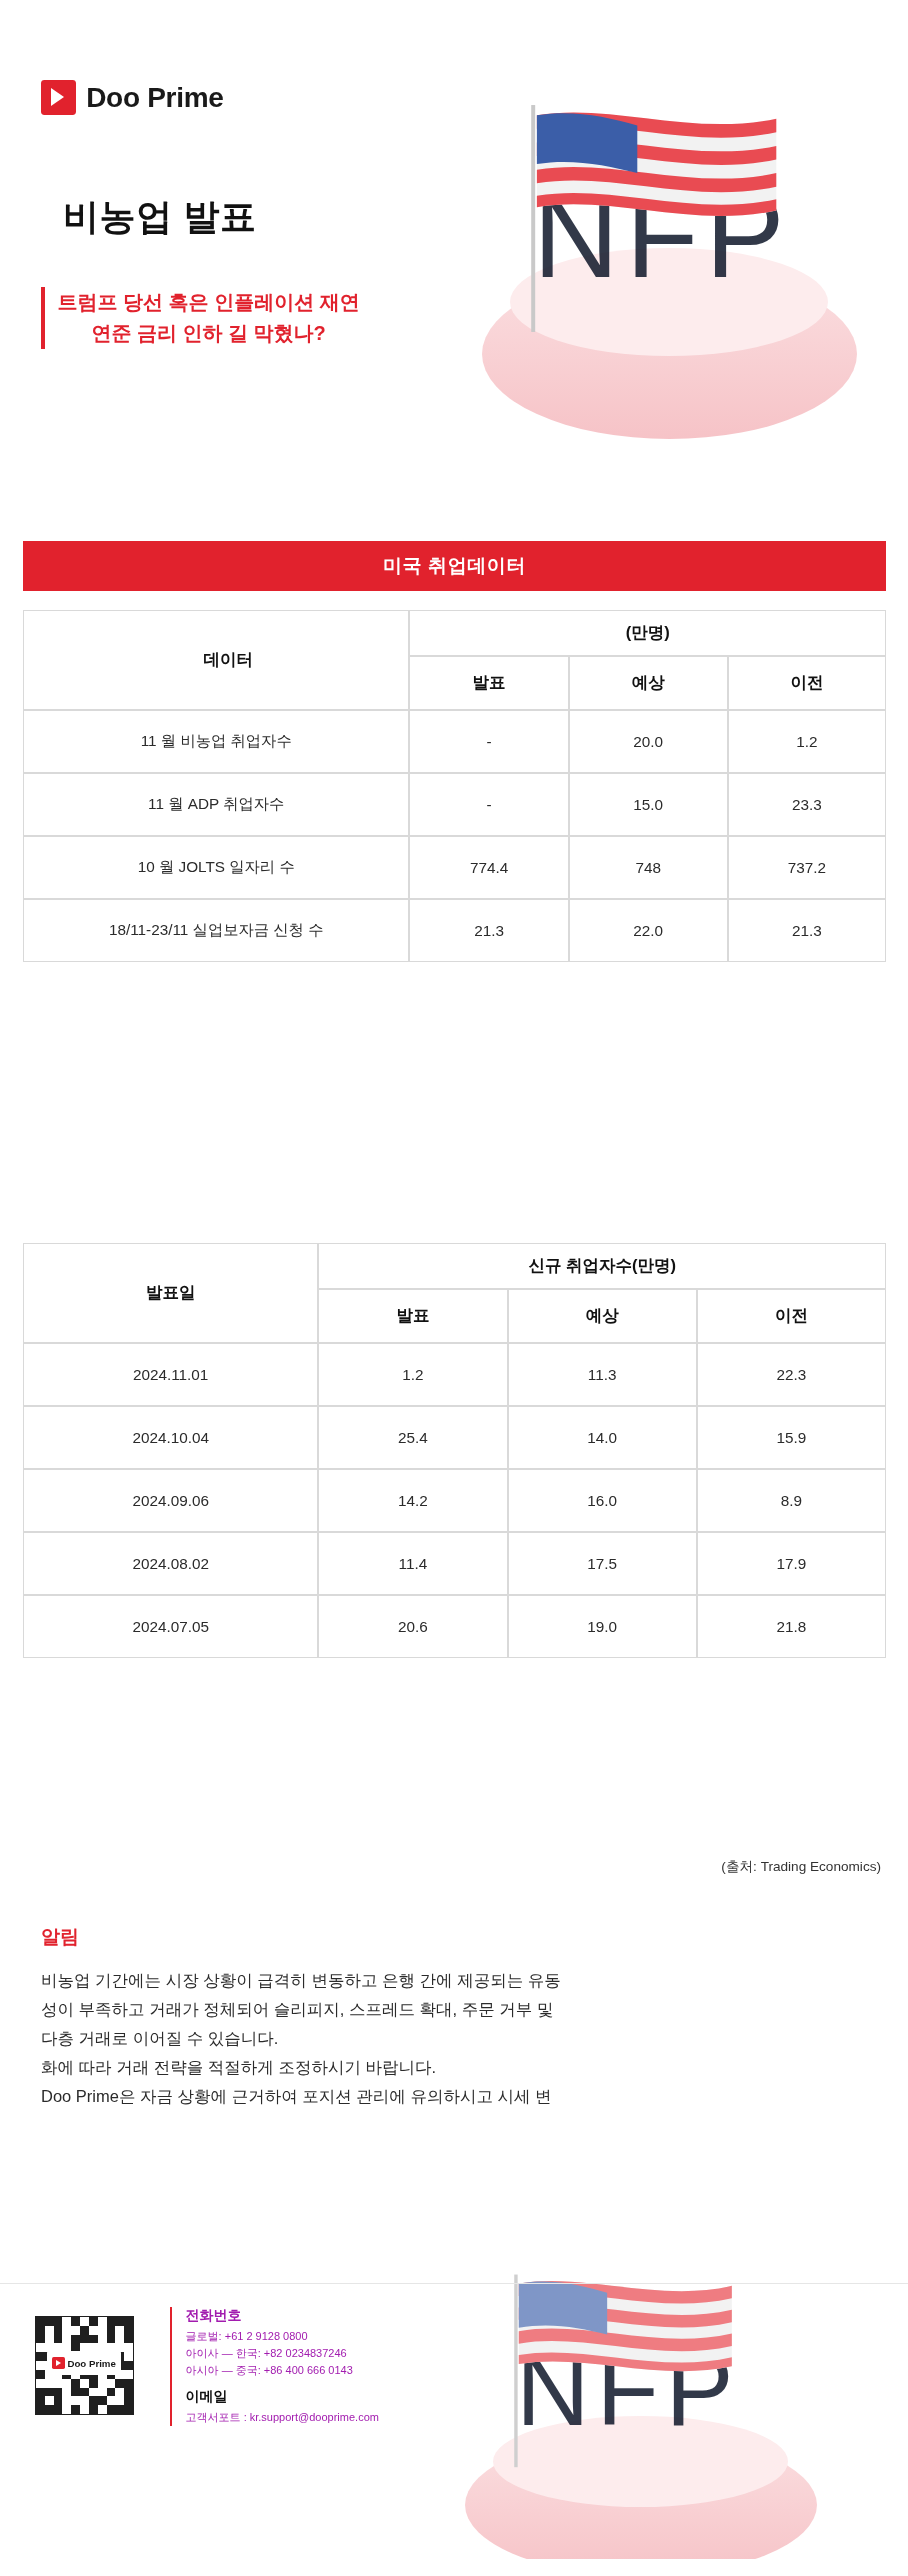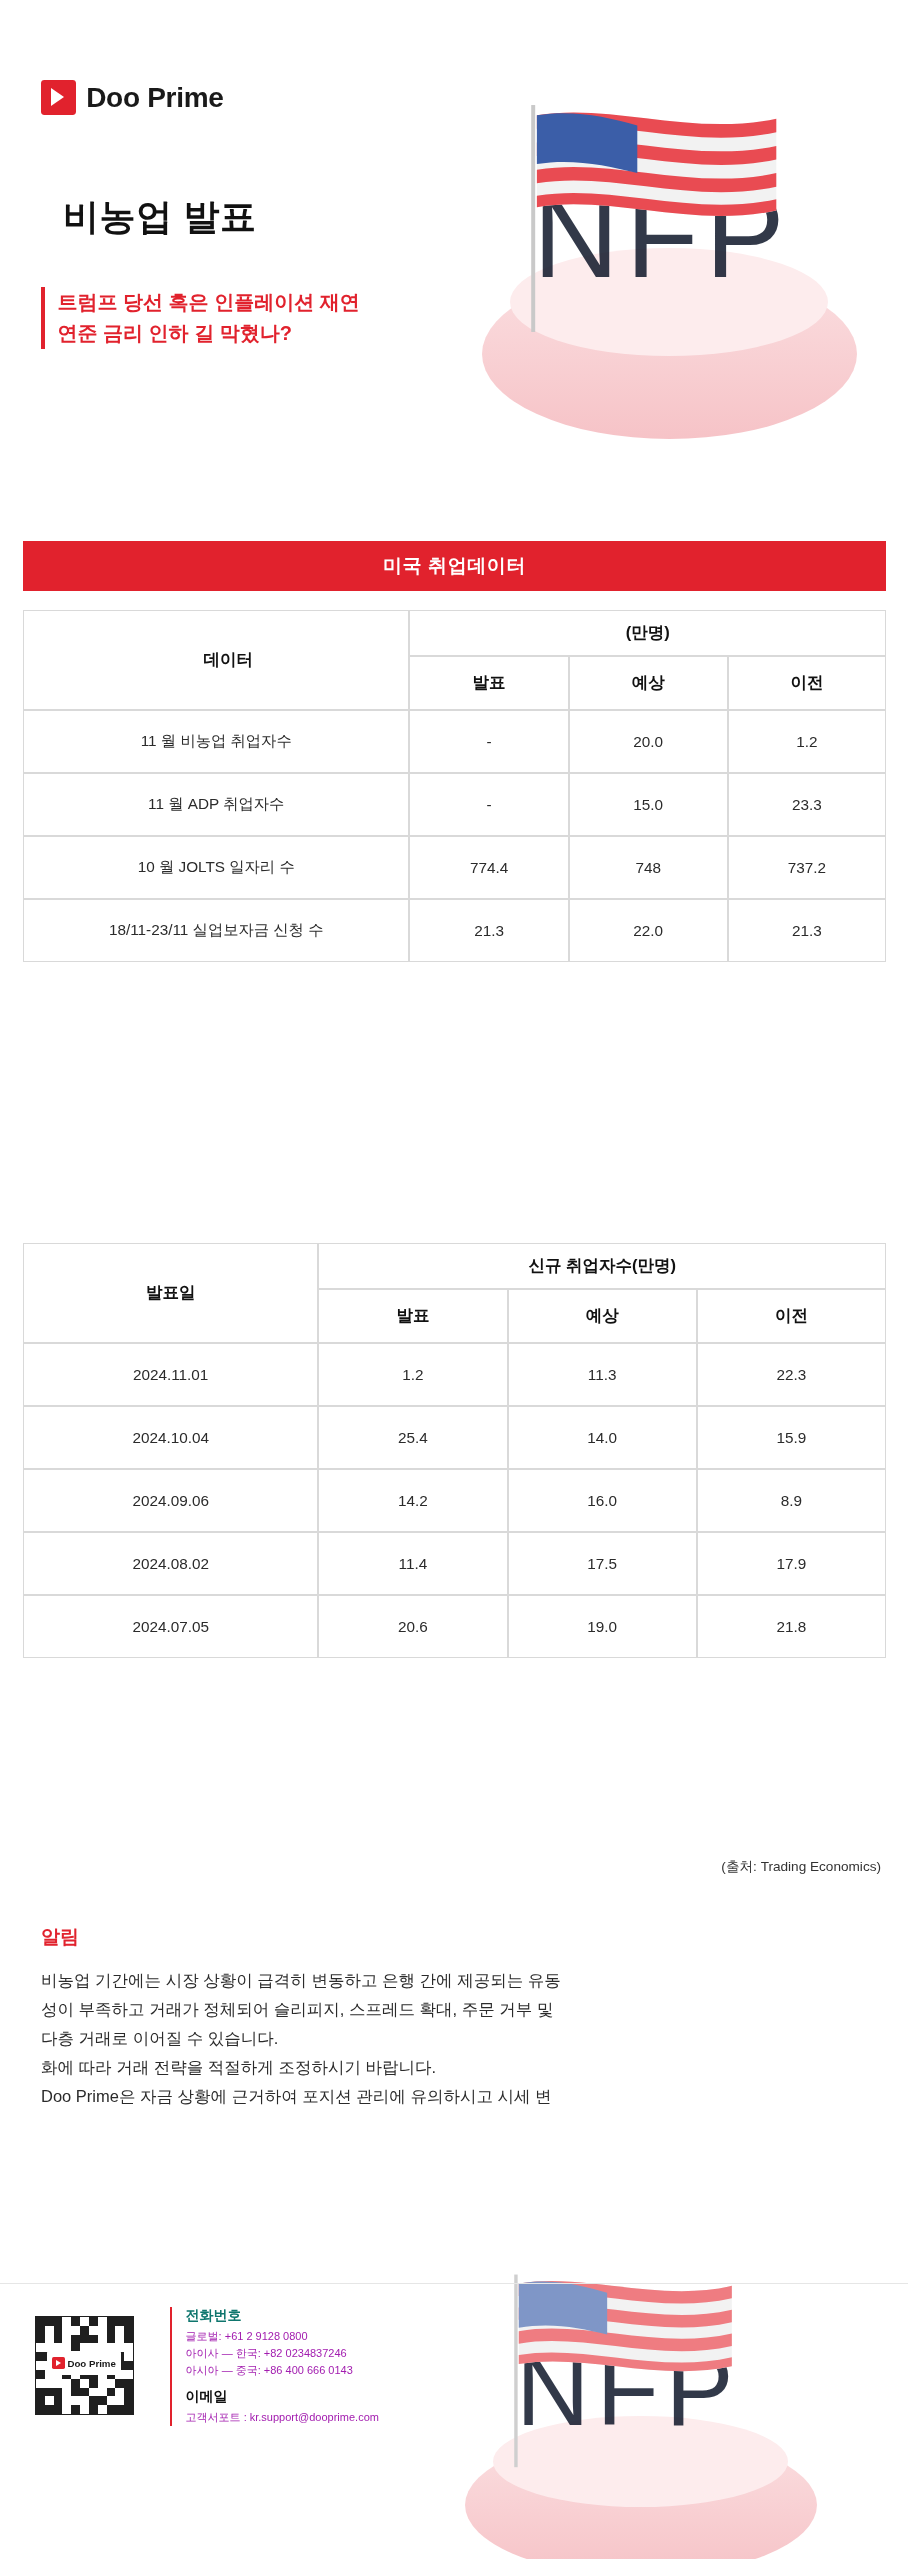--- a/index.html
+++ b/index.html
@@ -72,20 +72,21 @@
     left: 41px;
     top: 287px;
     padding-left: 12.5px;
     border-left: 4px solid #e1222d;
   }
   .subtitle-line {
     font-size: 20px;
     font-weight: bold;
     color: #e1222d;
     line-height: 1.55;
+    text-align: center;
   }
 
   
   .art-top {
     position: absolute;
     right: 17px;
     top: 99px;
     width: 432px;
     height: 363px;
     overflow: hidden;
@@ -250,21 +251,21 @@
   .contact {
     position: absolute;
     left: 170px;
     top: 2307px;
     padding-left: 13.6px;
     border-left: 2.3px solid #e1222d;
   }
   .contact-h {
     font-size: 14px;
     font-weight: bold;
-    color: #0f766e;
+    color: #a21caf;
     margin-bottom: 3.4px;
   }
   .contact-l {
     font-size: 11px;
     color: #a21caf;
     line-height: 1.55;
   }
   .contact-h2 {
     font-size: 14px;
     font-weight: bold;

